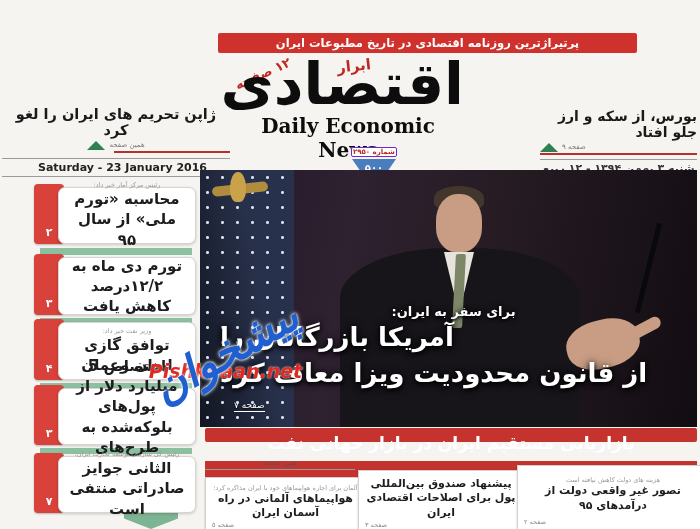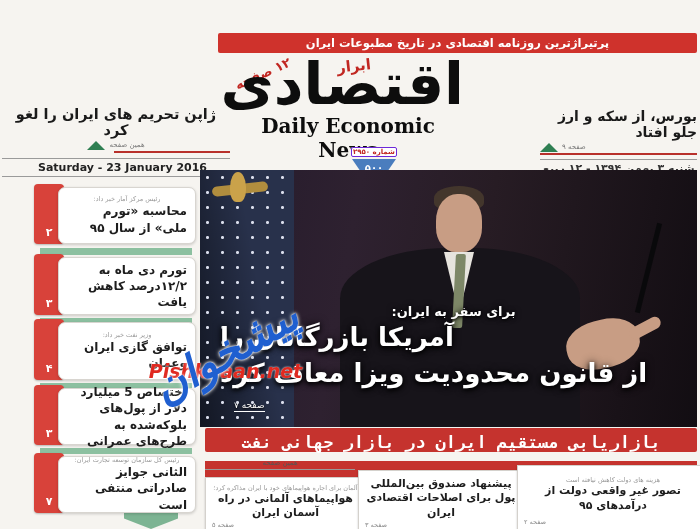--- a/index.html
+++ b/index.html
@@ -1,21 +1,21 @@
 <!DOCTYPE html>
 <html lang="fa"><head>
 <meta charset="utf-8">
 <style>
   html,body{margin:0;padding:0;}
   .page{position:relative;width:700px;height:529px;background:#f6f4f0;overflow:hidden;
         font-family:"DejaVu Sans",sans-serif;color:#1a1a1a;}
   .abs{position:absolute;}
 
   
-  .top-banner{left:218px;top:33px;width:479px;height:20px;background:#cf322c;border-radius:2px;
+  .top-banner{left:218px;top:33px;width:419px;height:20px;background:#cf322c;border-radius:2px;
     color:#fff;font-size:11.5px;font-weight:bold;text-align:center;line-height:20px;}
 
   
   .pages-badge{left:233px;top:66px;color:#c12722;font-size:13px;font-weight:bold;
     transform:rotate(-24deg);}
   .logo-fa{left:246px;top:48px;width:218px;height:72px;font-size:58px;font-weight:bold;
     text-align:center;letter-spacing:-3px;line-height:72px;color:#0d0d0d;}
   .logo-sub{left:337px;top:57px;color:#c12722;font-size:15px;font-weight:bold;transform:rotate(-6deg);}
   .logo-en{left:230px;top:114px;width:236px;text-align:center;
     font-family:"DejaVu Serif",serif;font-weight:bold;font-size:20px;color:#0d0d0d;}
@@ -84,22 +84,22 @@
     border-bottom:1px solid #fff;padding-bottom:1px;text-shadow:0 1px 2px #000;}
 
   
   .wm{left:118px;top:330px;width:215px;z-index:40;text-align:center;pointer-events:none;}
   .wm-fa{color:#1f5fd0;font-size:44px;font-weight:bold;font-style:italic;
     transform:rotate(-30deg);text-shadow:0 0 2px #fff,0 0 4px #fff;line-height:1;}
   .wm-en{color:#e02920;font-size:19px;font-weight:bold;font-style:italic;margin-top:-14px;
     text-shadow:0 0 2px #fff;}
 
   
-  .bottom-bar{left:205px;top:428px;width:492px;height:24px;background:#c5332e;border-radius:2px;
-    color:#fff;font-size:17px;font-weight:bold;text-align:center;line-height:31px;direction:rtl;z-index:10;font-family:Liberation Mono, monospace;}
+  .bottom-bar{left:205px;top:428px;width:492px;height:14px;background:#c5332e;border-radius:2px;
+    color:#fff;font-size:17px;font-weight:bold;text-align:center;line-height:31px;direction:rtl;z-index:10;}
   .bar-ref{left:205px;top:459px;width:150px;font-size:7px;color:#555;direction:rtl;text-align:center;
     border-bottom:1px solid #999;padding-bottom:2px;z-index:12;}
   .red-band{left:205px;top:461px;width:492px;height:17px;background:#c5332e;z-index:5;}
   .bbox{background:#fff;border:1px solid #d4d1cc;box-shadow:0 1px 2px rgba(0,0,0,.2);z-index:8;
     display:flex;flex-direction:column;justify-content:center;text-align:center;padding:2px 6px 8px;}
   .bbox-left{left:205px;top:477px;width:147px;height:44px;}
   .bbox-mid{left:358px;top:470px;width:152px;height:51px;}
   .bbox-right{left:517px;top:465px;width:178px;height:53px;}
   .b-kicker{font-size:6.5px;color:#999;direction:rtl;}
   .b-hl{font-size:11px;font-weight:bold;color:#1d1d1d;direction:rtl;line-height:1.3;}
@@ -111,21 +111,21 @@
   
   .sbox{left:34px;width:162px;z-index:6;}
   .sbox .tab{position:absolute;left:0;top:-3px;width:30px;height:calc(100% + 3px);
     background:#d8423a;border-radius:4px;box-shadow:0 1px 2px rgba(0,0,0,.25);}
   .sbox .num{position:absolute;left:0;bottom:5px;width:30px;text-align:center;color:#fff;
     font-weight:bold;font-size:11px;}
   .sbox .panel{position:absolute;left:24px;top:0;right:0;bottom:0;background:#fff;
     border:1px solid #d8d5d0;border-radius:7px;box-shadow:0 1px 3px rgba(0,0,0,.18);
     display:flex;flex-direction:column;justify-content:center;text-align:center;padding:2px 8px;}
   .s-kicker{font-size:6.5px;color:#999;direction:rtl;}
-  .s-hl{font-size:12px;font-weight:bold;color:#1d1d1d;direction:rtl;line-height:1.35;text-align:right;}
+  .s-hl{font-size:15px;font-weight:bold;color:#1d1d1d;direction:rtl;line-height:1.35;}
   .gstrip{left:40px;width:152px;background:#8cc0a0;z-index:2;}
   .gchev{left:124px;top:513px;width:54px;height:16px;background:#7db493;z-index:2;
     clip-path:polygon(0 0,100% 0,100% 35%,50% 100%,0 35%);}
 </style>
 </head>
 <body>
 
 <div class="page">
 
   <div class="abs top-banner" dir="rtl">پرتیراژترین روزنامه اقتصادی در تاریخ مطبوعات ایران</div>

